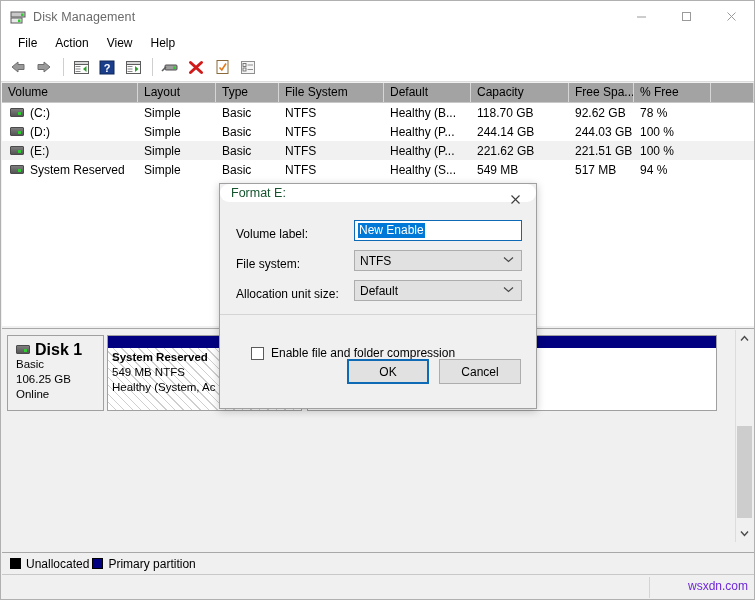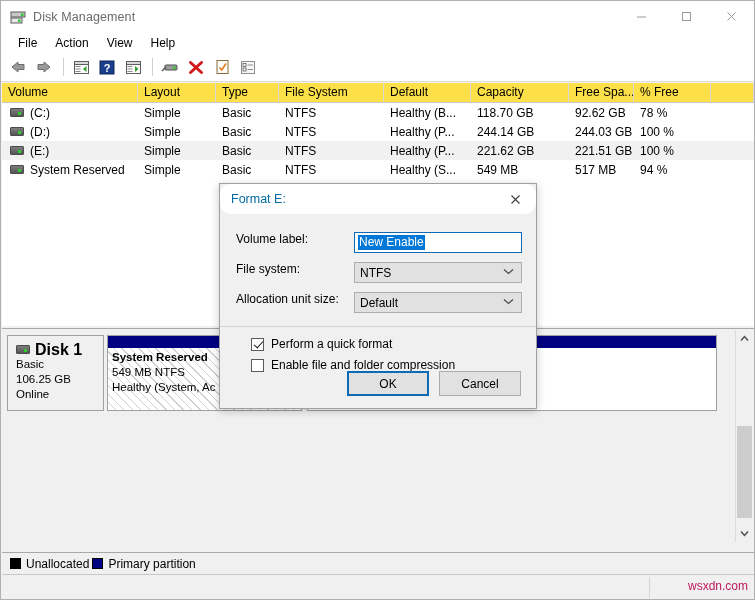--- a/index.html
+++ b/index.html
@@ -111,21 +111,21 @@
   .vol-panel {
     position: absolute;
     left: 1px; top: 82px;
     width: 752px; height: 243px;
     background: #ffffff;
     overflow: hidden;
   }
   .vol-header {
     display: flex;
     height: 20px;
-    background: #fde047;
+    background: #a3a3a3;
     border-bottom: 1px solid #c8c8c8;
     box-sizing: border-box;
   }
   .vol-header .hc {
     box-sizing: border-box;
     border-right: 1px solid #d6d6d6;
     padding: 2px 0 0 6px;
     font-size: 12px;
     color: #000;
     white-space: nowrap;
@@ -298,69 +298,69 @@
     left: 1px; top: 573px;
     width: 752px; height: 25px;
     background: #f0f0f0;
     border-top: 1px solid #c8c8c8;
     box-sizing: border-box;
   }
   .watermark {
     position: absolute;
     right: 6px; top: 4px;
     font-size: 12px;
-    color: #be185d;
+    color: #6d28d9;
   }
   .status-sep {
     position: absolute;
     right: 104px; top: 2px;
     width: 1px; height: 21px;
     background: #d4d4d4;
   }
 
   
   .dialog {
     position: absolute;
     left: 218px; top: 182px;
     width: 318px; height: 226px;
     background: #f0f0f0;
     border: 1px solid #a0a0a0;
     box-shadow: 0 2px 8px rgba(0,0,0,.22);
     box-sizing: border-box;
     z-index: 50;
   }
   .dlg-title {
-    height: 30px;
+    height: 18px;
     background: #ffffff;
     display: flex;
     align-items: center;
     padding-left: 11px;
     box-sizing: border-box;
     font-size: 12.5px;
-    color: #0369a1;
+    color: #14532d;
     border-radius: 11px;
   }
   .dlg-close {
     position: absolute;
     right: 0; top: 0;
     width: 42px; height: 30px;
     display: flex;
     align-items: center;
     justify-content: center;
     color: #3b3b3b;
   }
   .dlg-body {
     position: relative;
     height: 196px;
     padding: 0;
   }
   .dlg-field {
     position: absolute;
     display: flex;
-    align-items: flex-start;
+    align-items: flex-end;
     left: 16px;
     width: 286px;
   }
   .dlg-label {
     width: 118px;
     font-size: 12px;
     flex: none;
   }
   .dlg-input {
     flex: 1;
@@ -736,24 +736,20 @@
           <span class="chev">
             <svg width="11" height="7" viewBox="0 0 11 7">
                 <path d="M1 1.5 L5.5 5.5 L10 1.5" fill="none" stroke="#4a4a4a" stroke-width="1.2"></path>
               </svg>
           </span>
         </div>
       </div>
 
       <div class="dlg-sep"></div>
 
-      <div class="dlg-check" style="top:123px">
-        <span class="cbox checked"></span>
-        <span>Perform a quick format</span>
-      </div>
 
       <div class="dlg-check" style="top:144px">
         <span class="cbox"></span>
         <span>Enable file and folder compression</span>
       </div>
 
       <div class="dlg-buttons">
         <div class="dlg-btn focused">OK</div>
         <div class="dlg-btn">Cancel</div>
       </div>

